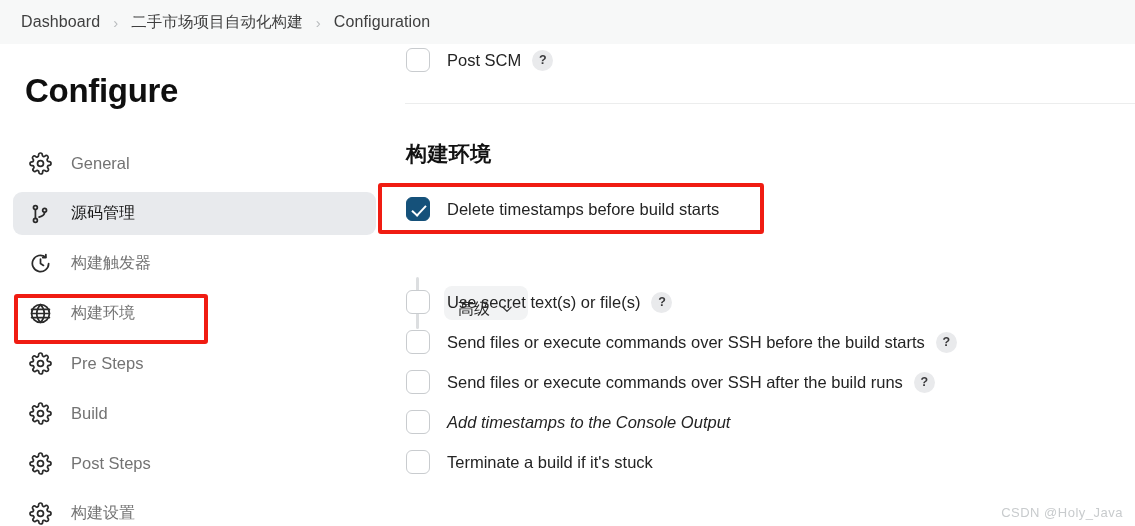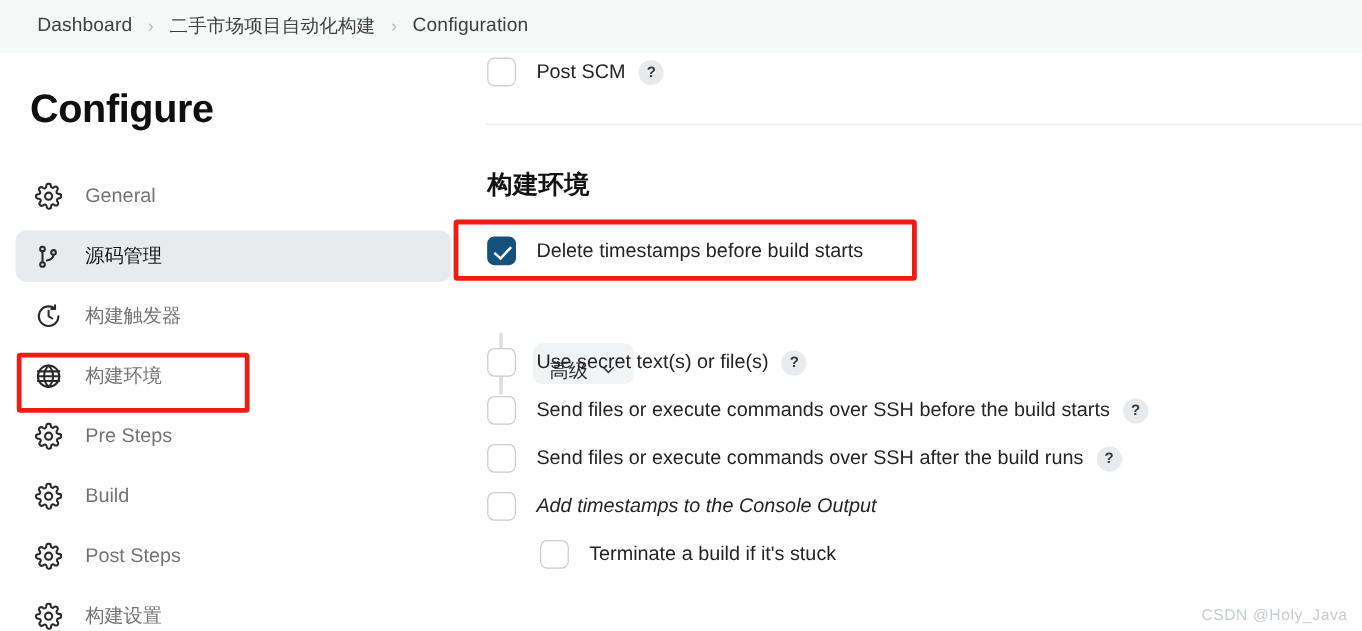--- a/index.html
+++ b/index.html
@@ -13,21 +13,21 @@
   }
 
   
   .breadcrumb-bar {
     position: absolute;
     left: 0; top: 0;
     width: 1135px; height: 44px;
     background: #f7f8f8;
     display: flex;
     align-items: center;
-    padding-left: 31px;
+    padding-left: 21px;
   }
   .crumb {
     font-size: 16px;
     color: #3f3f3f;
     letter-spacing: .1px;
     white-space: nowrap;
   }
   .crumb.cn { font-size: 15.5px; }
   .crumb-sep {
     color: #b9bcbe;
@@ -353,21 +353,21 @@
     <span class="cbox"></span>
     <span class="cb-label">Send files or execute commands over SSH after the build runs</span>
     <span class="help">?</span>
   </div>
 
   <div class="cb-row" style="top:366px;font-style:italic;">
     <span class="cbox"></span>
     <span class="cb-label">Add timestamps to the Console Output</span>
   </div>
 
-  <div class="cb-row" style="top:406px;margin-left:44px;">
+  <div class="cb-row" style="top:406px;">
     <span class="cbox"></span>
     <span class="cb-label">Terminate a build if it's stuck</span>
   </div>
 
 </div>
 
 <div class="redbox" id="redbox-sidebar" style="border-color: rgb(240, 28, 18);"></div>
 <div class="redbox" id="redbox-content" style="border-color: rgb(240, 28, 18);"></div>
 
 <div class="watermark">CSDN @Holy_Java</div>

